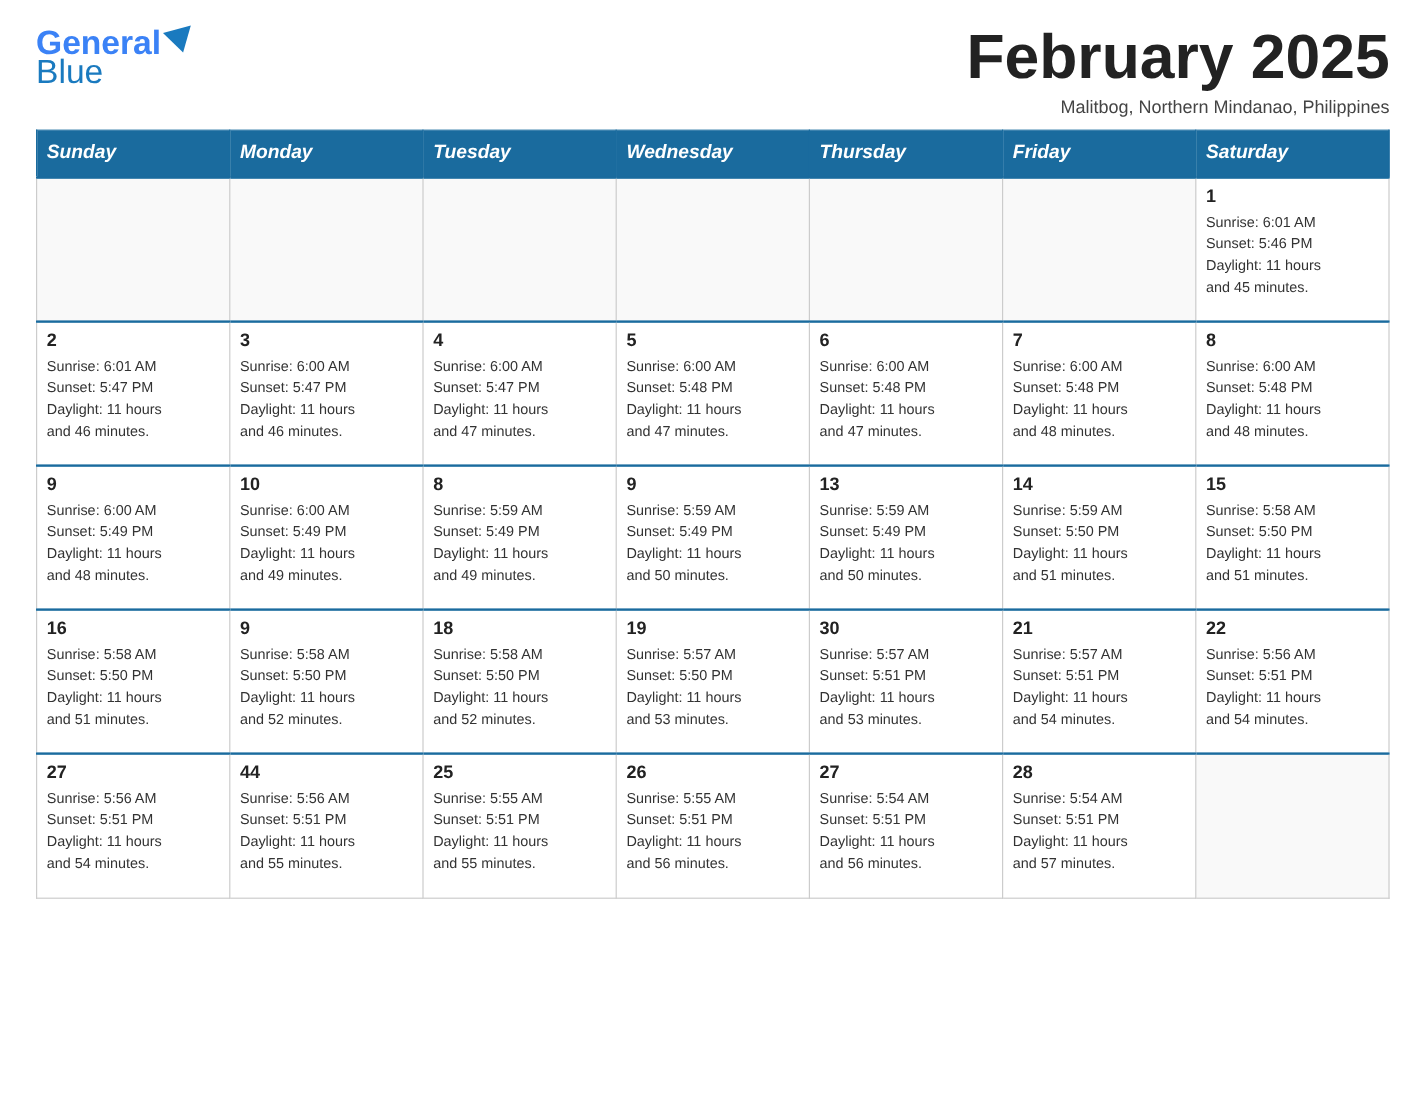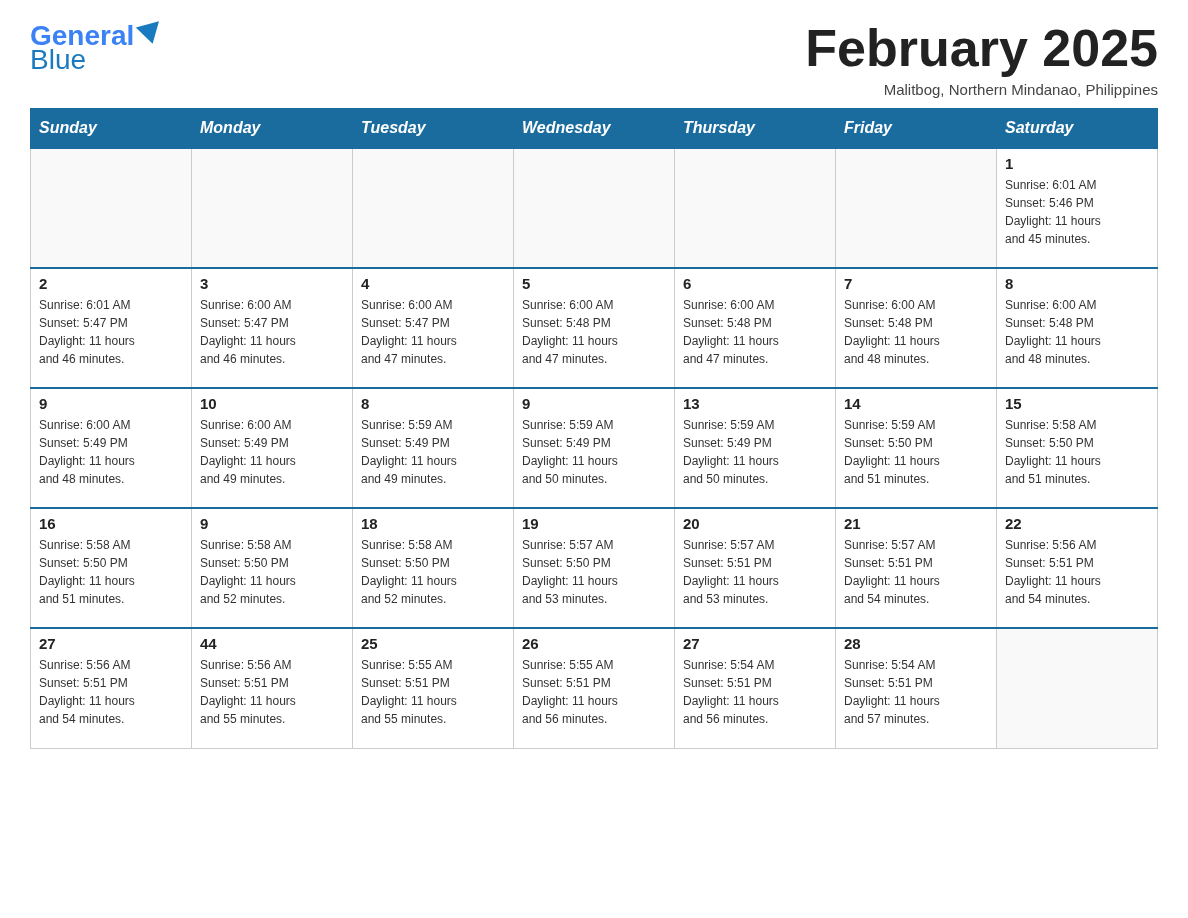--- a/index.html
+++ b/index.html
@@ -281,21 +281,21 @@
 and 52 minutes.</div>
         </td>
         <td>
           <div class="day-number">19</div>
           <div class="day-info" style="white-space: pre-line;">Sunrise: 5:57 AM
 Sunset: 5:50 PM
 Daylight: 11 hours
 and 53 minutes.</div>
         </td>
         <td>
-          <div class="day-number">20</div>
+          <div class="day-number">30</div>
           <div class="day-info" style="white-space: pre-line;">Sunrise: 5:57 AM
 Sunset: 5:51 PM
 Daylight: 11 hours
 and 53 minutes.</div>
         </td>
         <td>
           <div class="day-number">21</div>
           <div class="day-info" style="white-space: pre-line;">Sunrise: 5:57 AM
 Sunset: 5:51 PM
 Daylight: 11 hours

